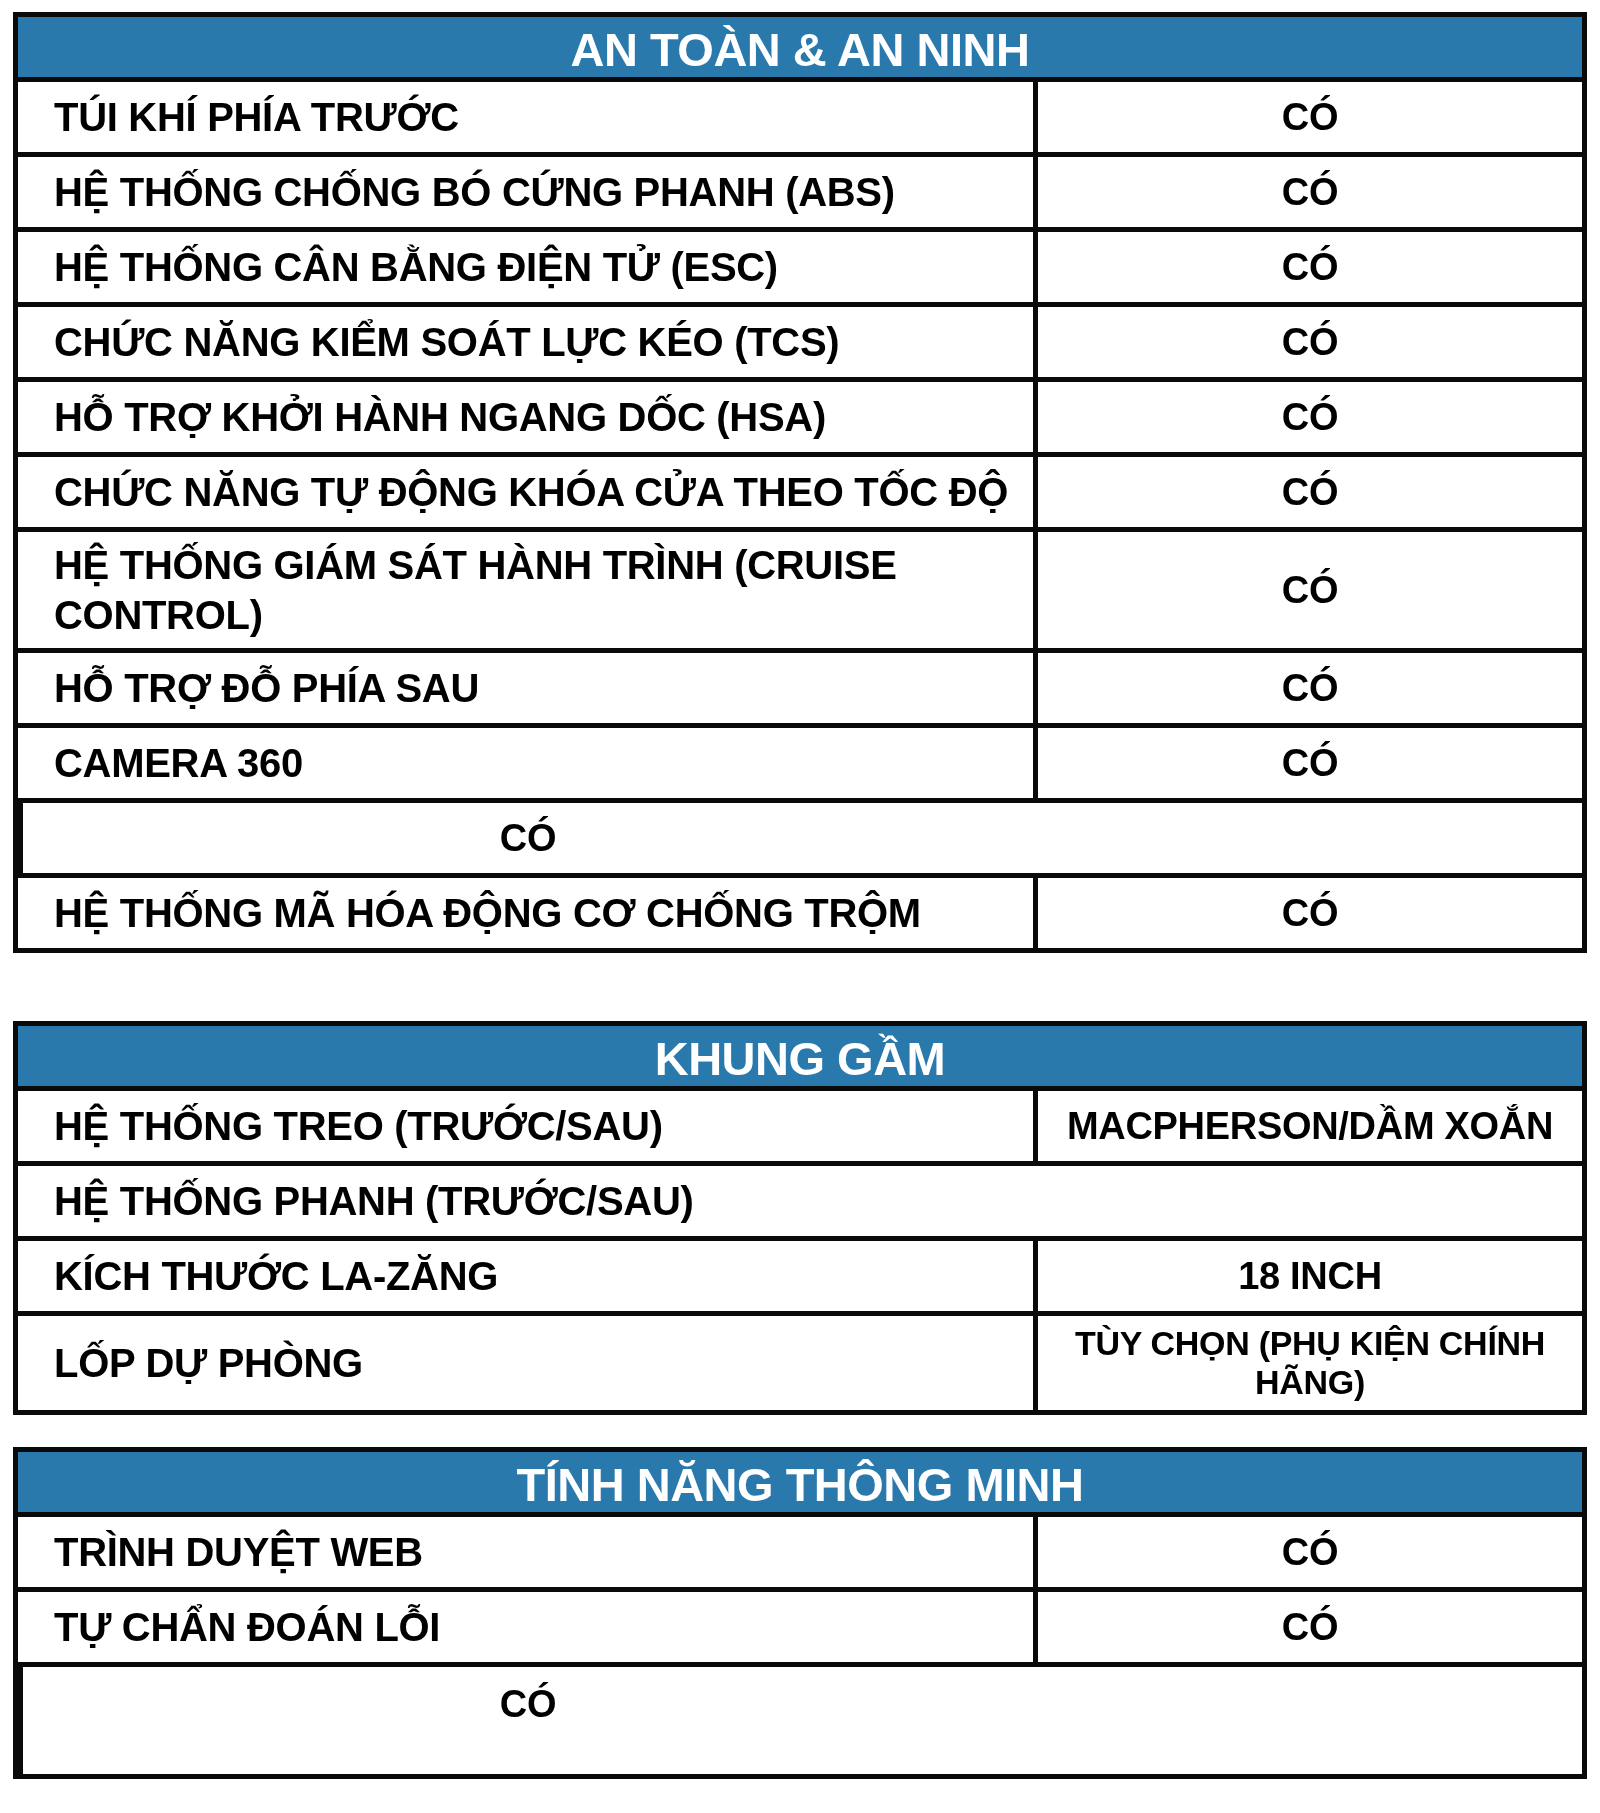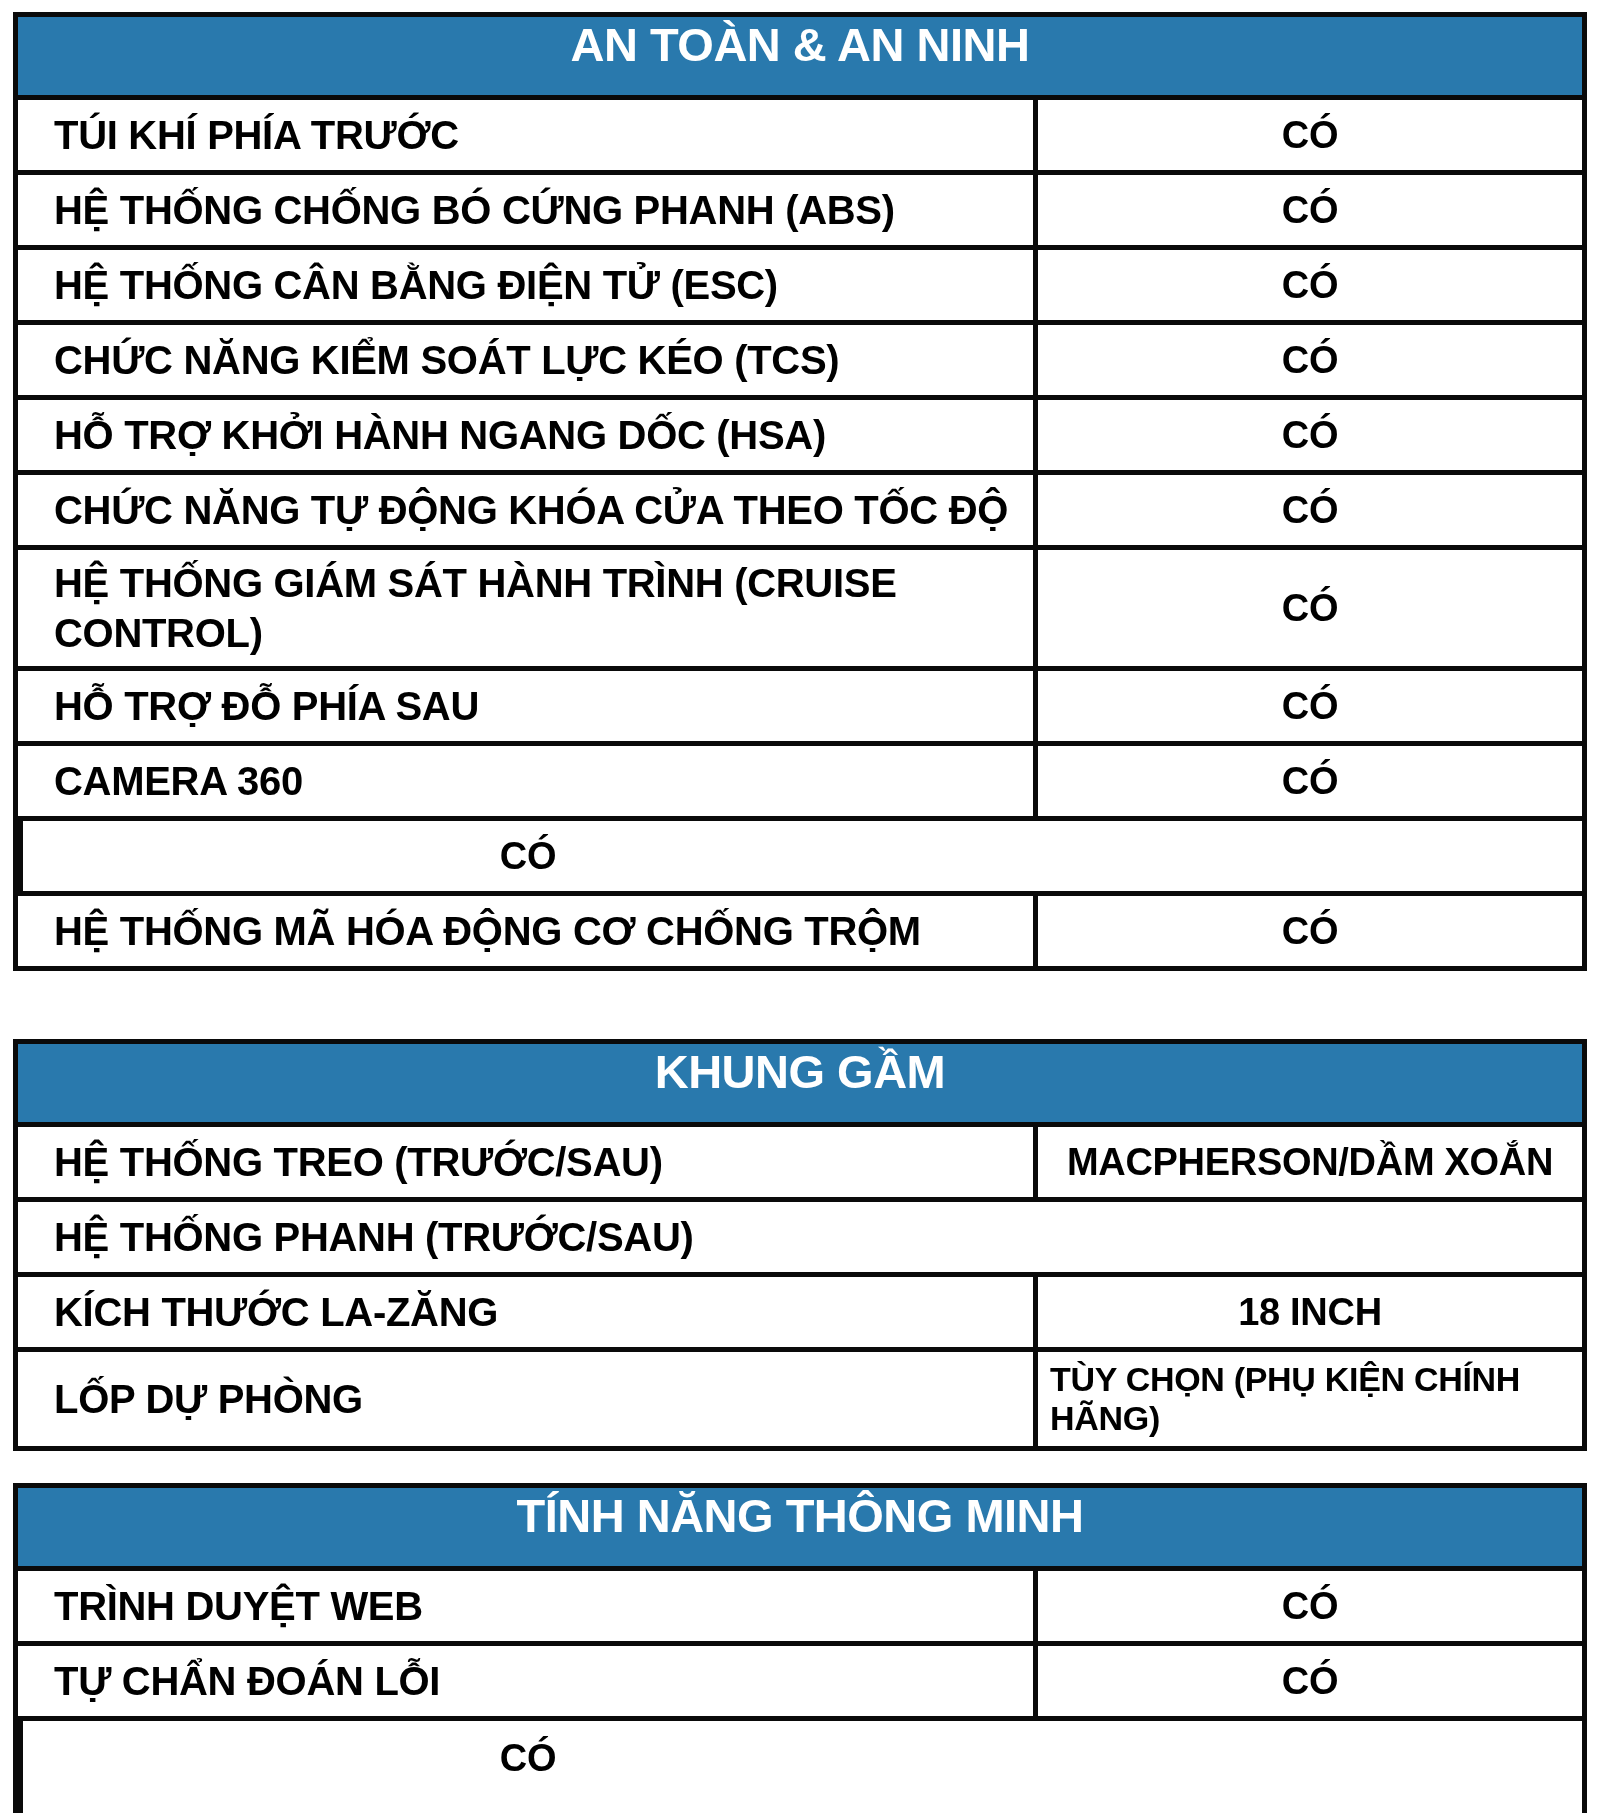--- a/index.html
+++ b/index.html
@@ -21,23 +21,23 @@
   .page{padding:12px 13px 13px 13px;}
   .spec-table{
     border:5px solid var(--border);
     background:#ffffff;
   }
   .gap-large{margin-top:68px;}
   .gap-small{margin-top:32px;}
   .table-header{
     background:var(--header-bg);
     color:var(--header-text);
-    height:78px;
+    height:60px;
     display:flex;
-    align-items:flex-start;
+    align-items:flex-end;
     justify-content:center;
     font-size:47px;
     letter-spacing:-0.5px;
     text-align:center;
   }
   .row{
     display:grid;
     grid-template-columns:64.9% 35.1%;
     border-top:5px solid var(--border);
     min-height:75px;
@@ -49,20 +49,21 @@
     font-size:40px;
     letter-spacing:-0.3px;
     line-height:1.25;
     white-space:pre-line;
   }
   .cell-value{
     border-left:5px solid var(--border);
     display:flex;
     align-items:center;
     justify-content:center;
+    text-align:center;
     padding:8px 12px;
     font-size:38px;
     letter-spacing:-0.3px;
   }
   .cell-value.small{font-size:34px;}
   .row.tall{min-height:112px;}
   .row.tall .cell-label{
     align-items:flex-start;
     padding-top:14px;
     padding-bottom:14px;

